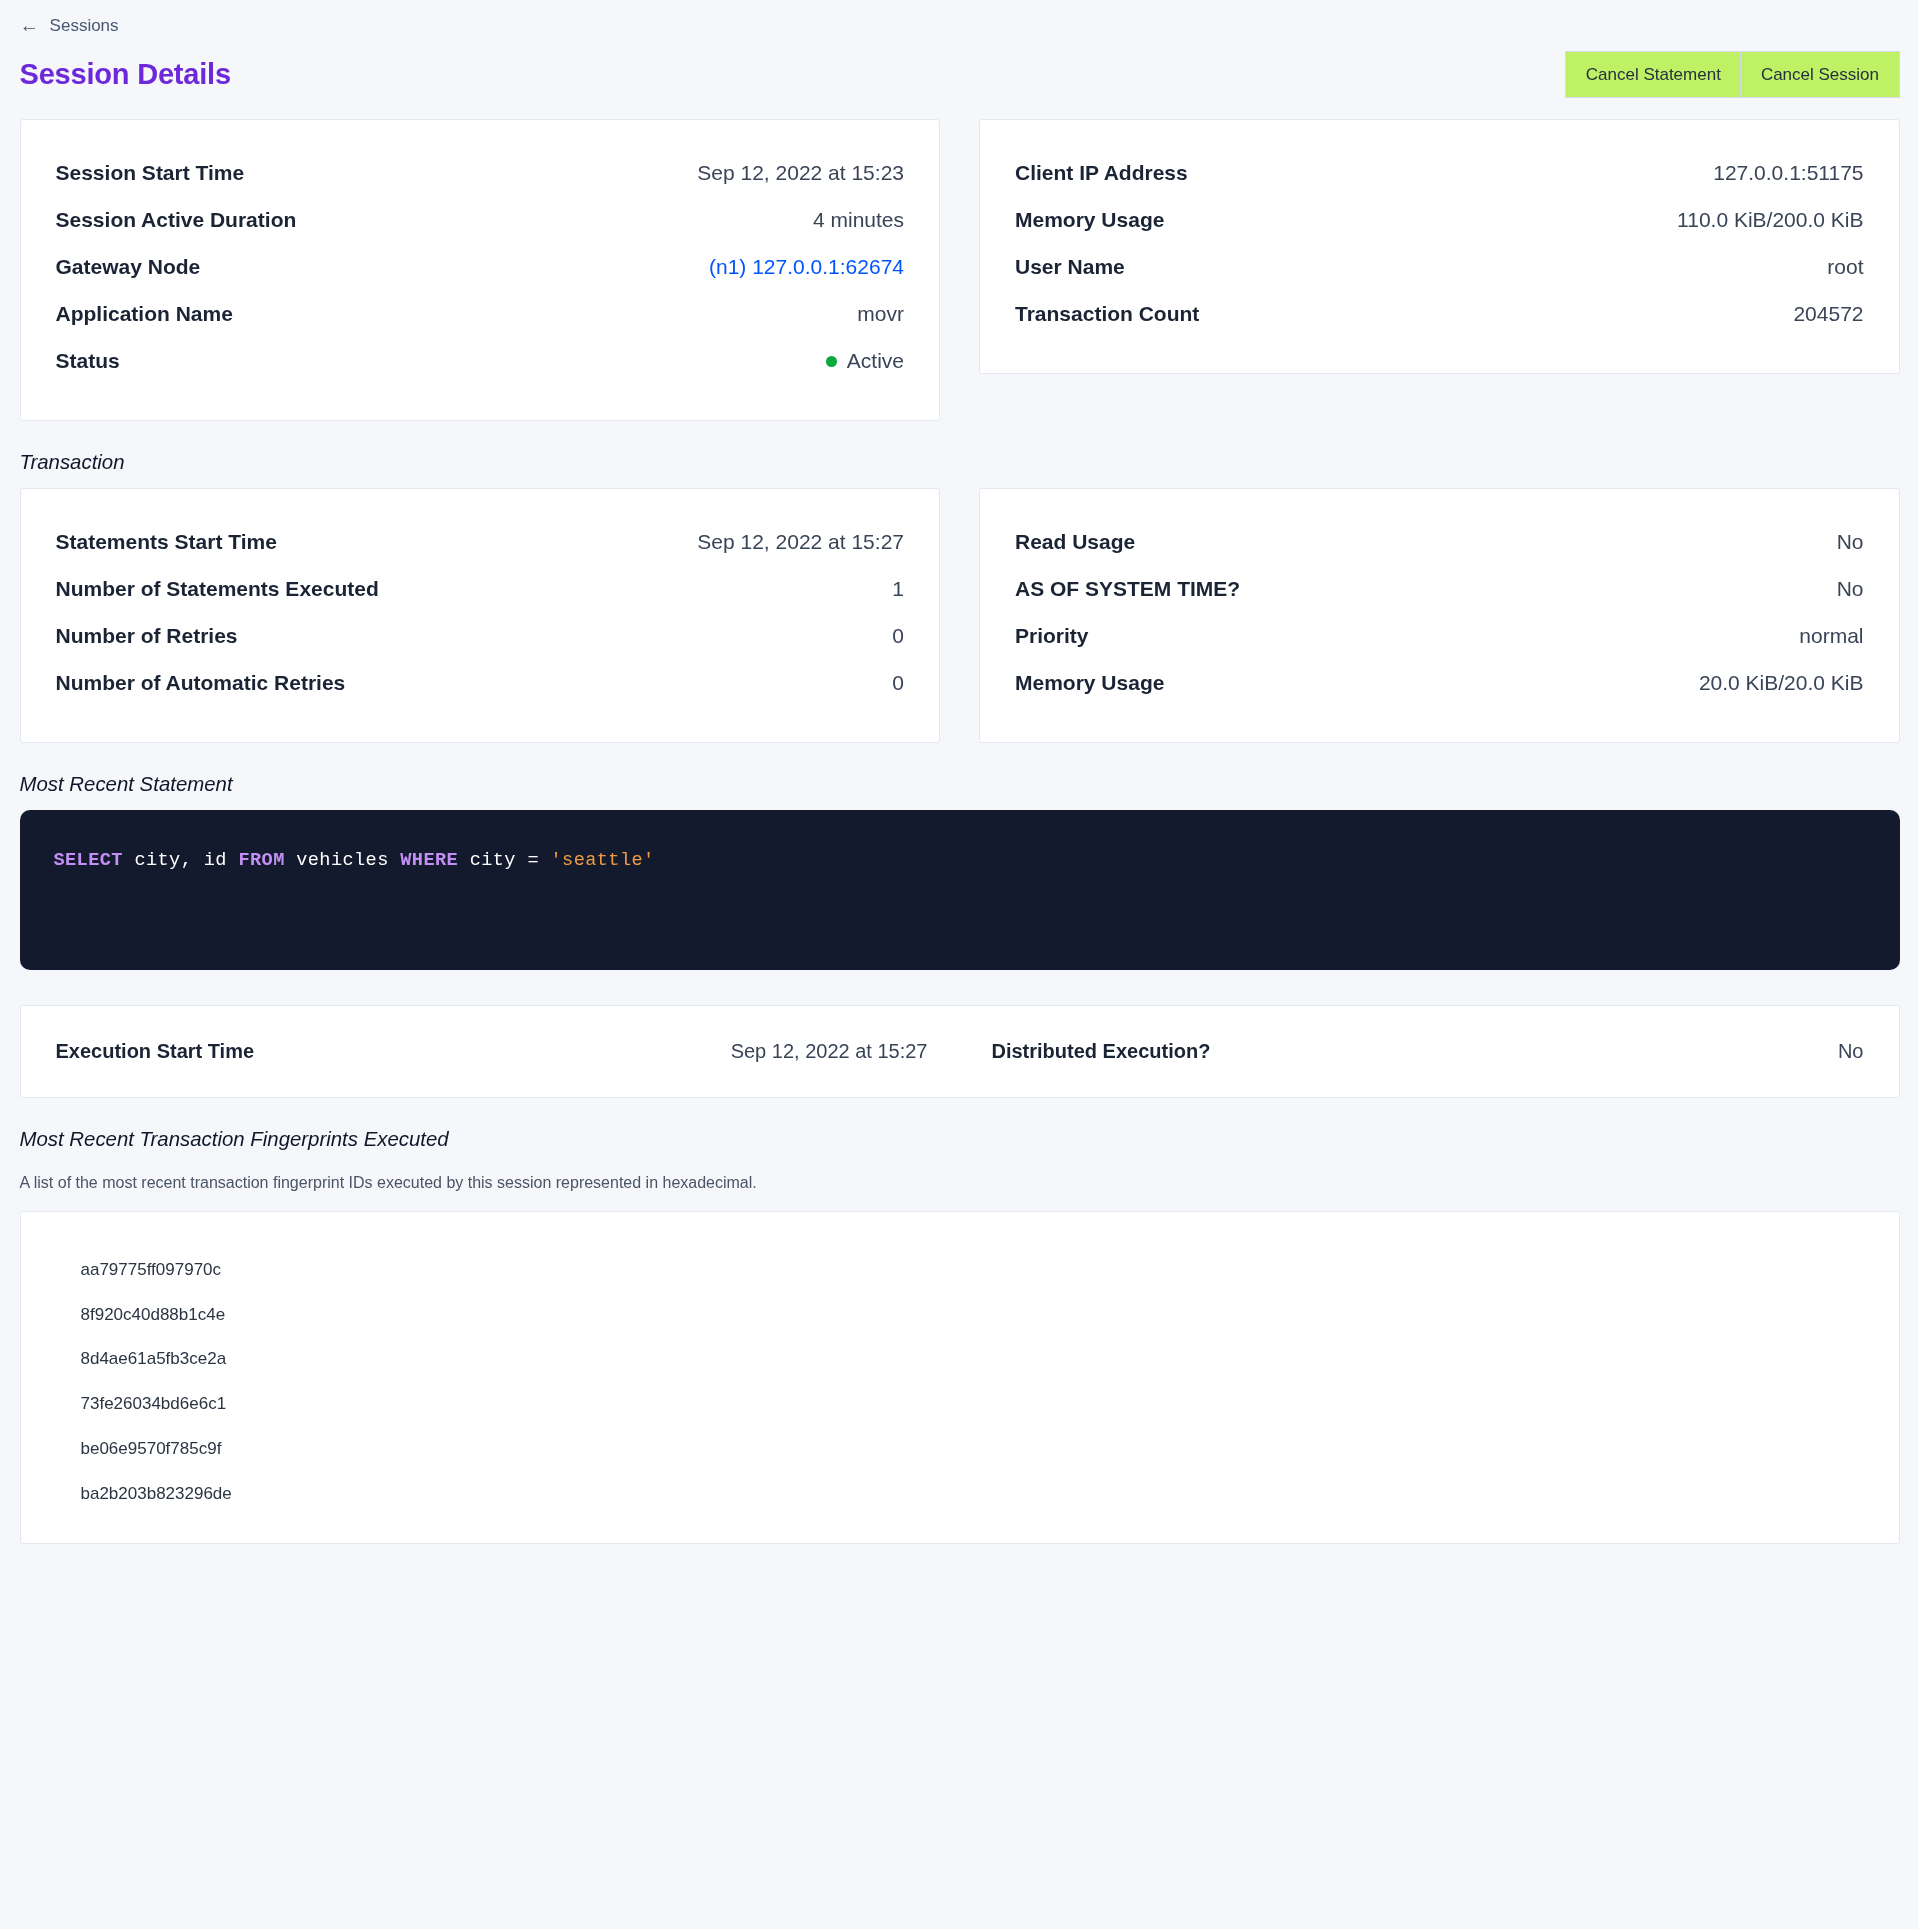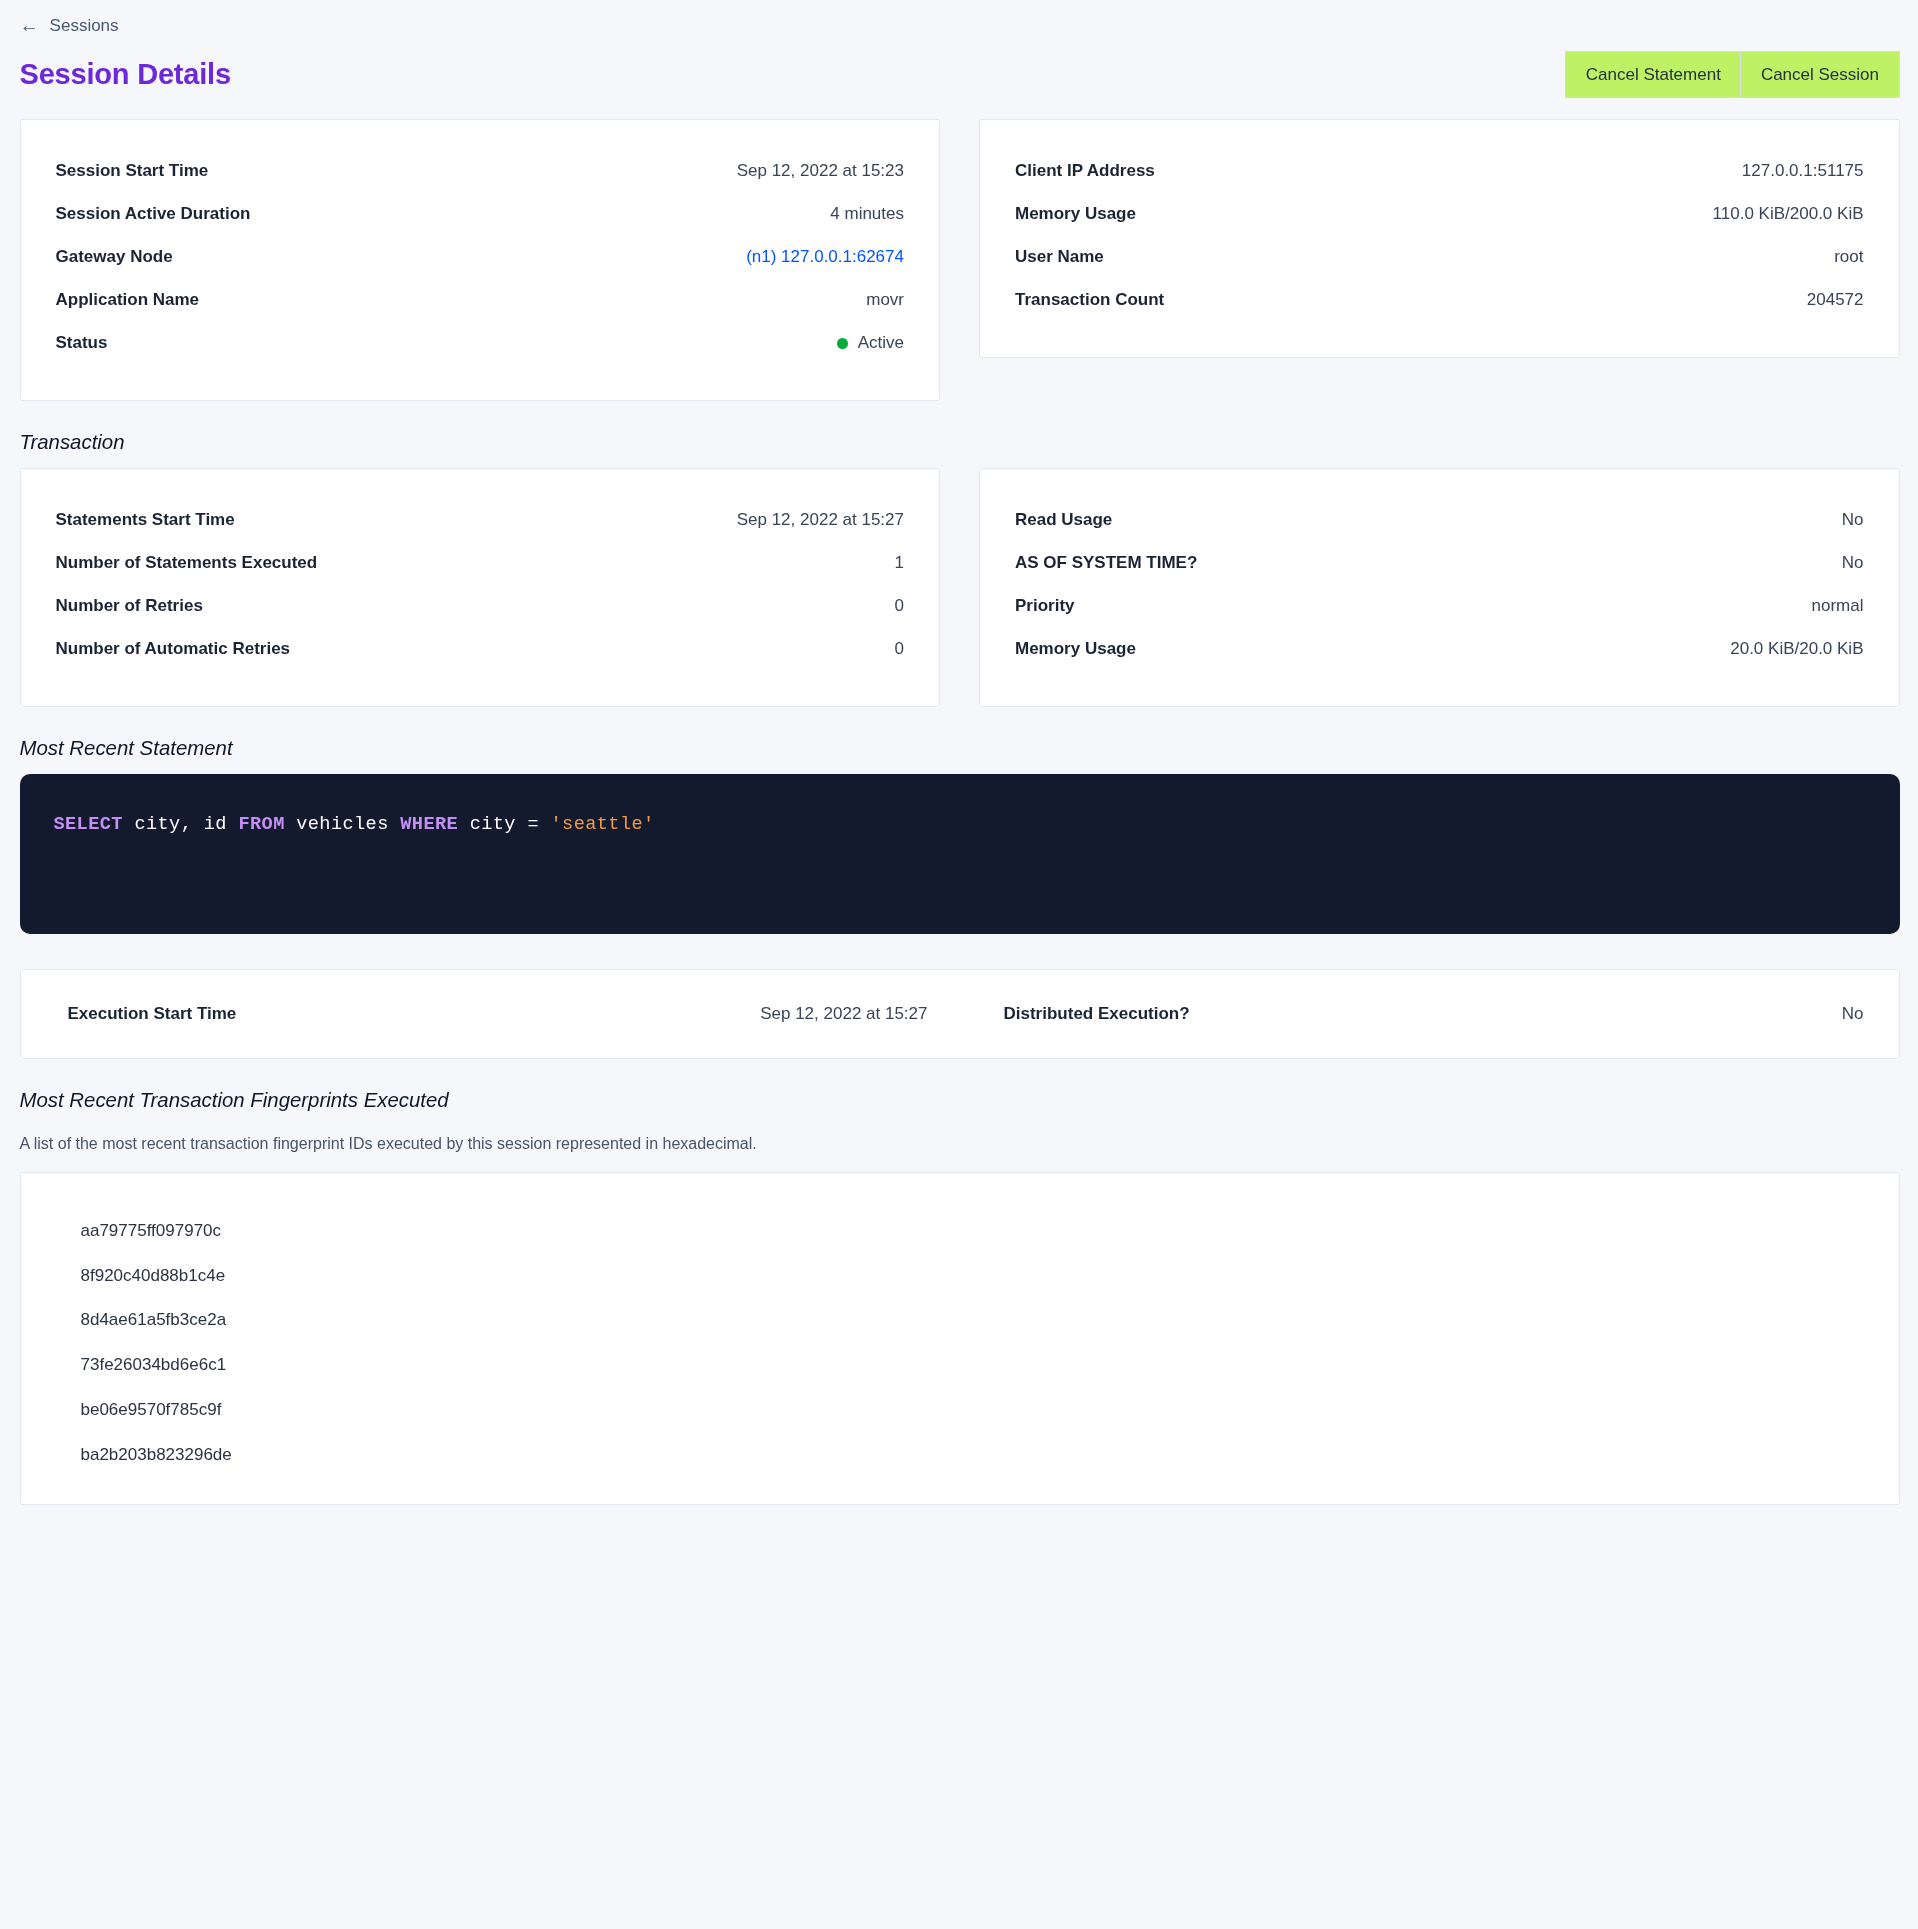--- a/index.html
+++ b/index.html
@@ -58,21 +58,21 @@
     align-items: flex-start;
   }
   .col { flex: 1; }
 
   .kv-card { padding: 30px 35px 35px 35px; }
   .kv-row {
     display: flex;
     justify-content: space-between;
     align-items: center;
     padding: 11.5px 0;
-    font-size: 17px;
+    font-size: 21px;
   }
   .kv-key { font-weight: bold; color: #1b2435; }
   .kv-val { color: #3a4457; }
   .kv-val.link { color: #0055ff; }
   .status-val { display: flex; align-items: center; gap: 9.8px; }
   .dot {
     width: 10.6px; height: 10.6px; border-radius: 50%;
     background: #0aab3d; display: inline-block;
   }
 
@@ -100,21 +100,21 @@
   .kw { color: #c38ff5; font-weight: bold; }
   .id { color: #ffffff; }
   .str { color: #ef9b45; }
 
   .exec-card {
     margin-top: 35px;
     padding: 34px 35px;
     display: flex;
     align-items: center;
   }
-  .exec-half { flex: 1; display: flex; justify-content: space-between; align-items: center; font-size: 17px; padding-right: 32px; margin-left: 12px;}
+  .exec-half { flex: 1; display: flex; justify-content: space-between; align-items: center; font-size: 20px; padding-right: 32px;}
   .exec-half:last-child { padding-right: 0; padding-left: 32px;}
   .exec-key { font-weight: bold; color: #1b2435; }
   .exec-val { color: #3a4457; }
 
   .fp-card { padding: 35px 35px 26.6px 35px; }
   .fp-item {
     font-size: 17px;
     color: #2b3443;
     padding: 12.4px 0 12.4px 25px;
   }

